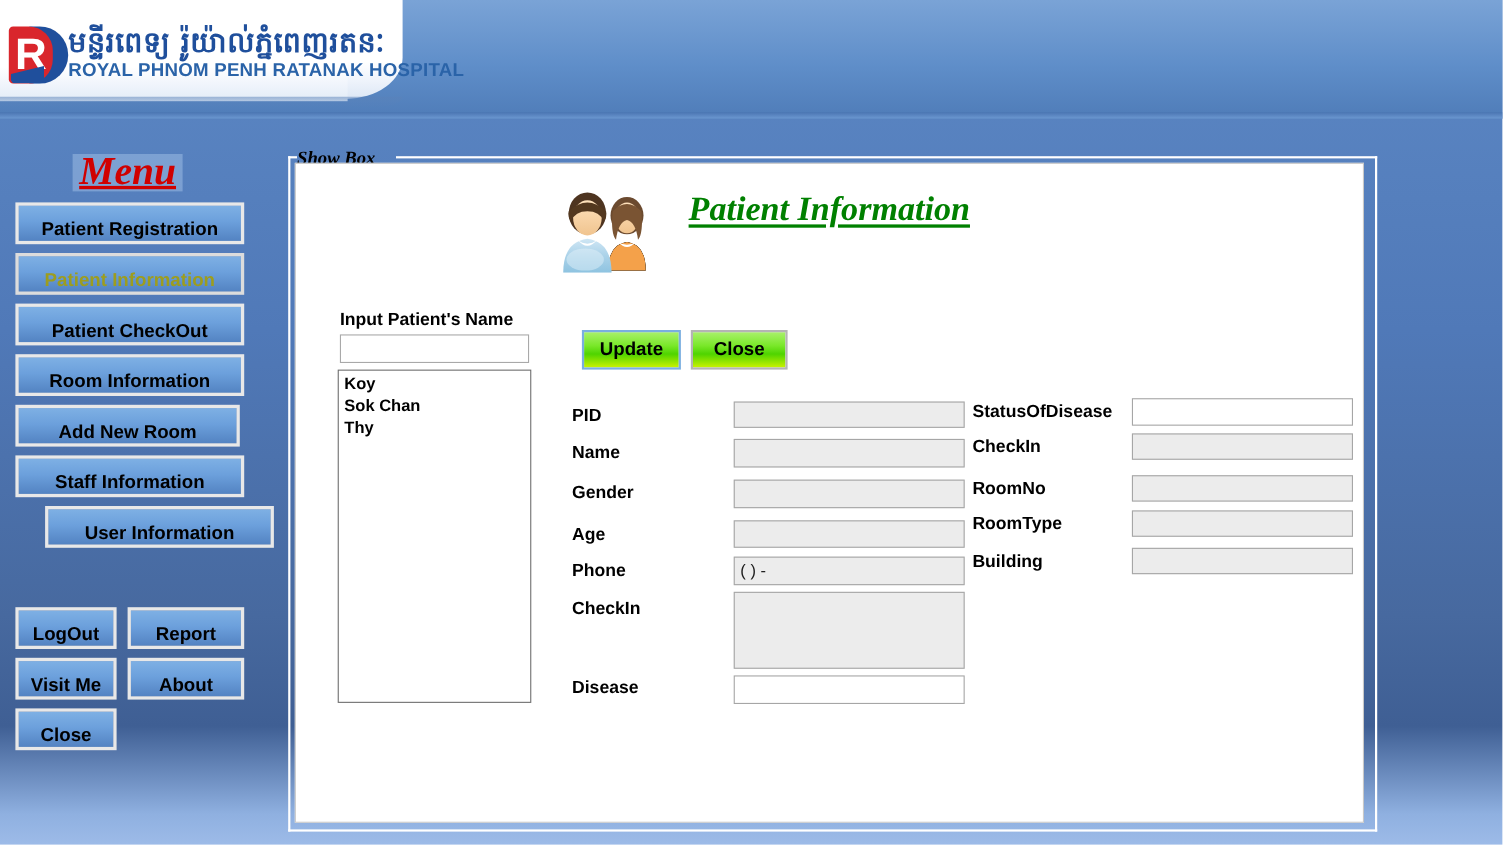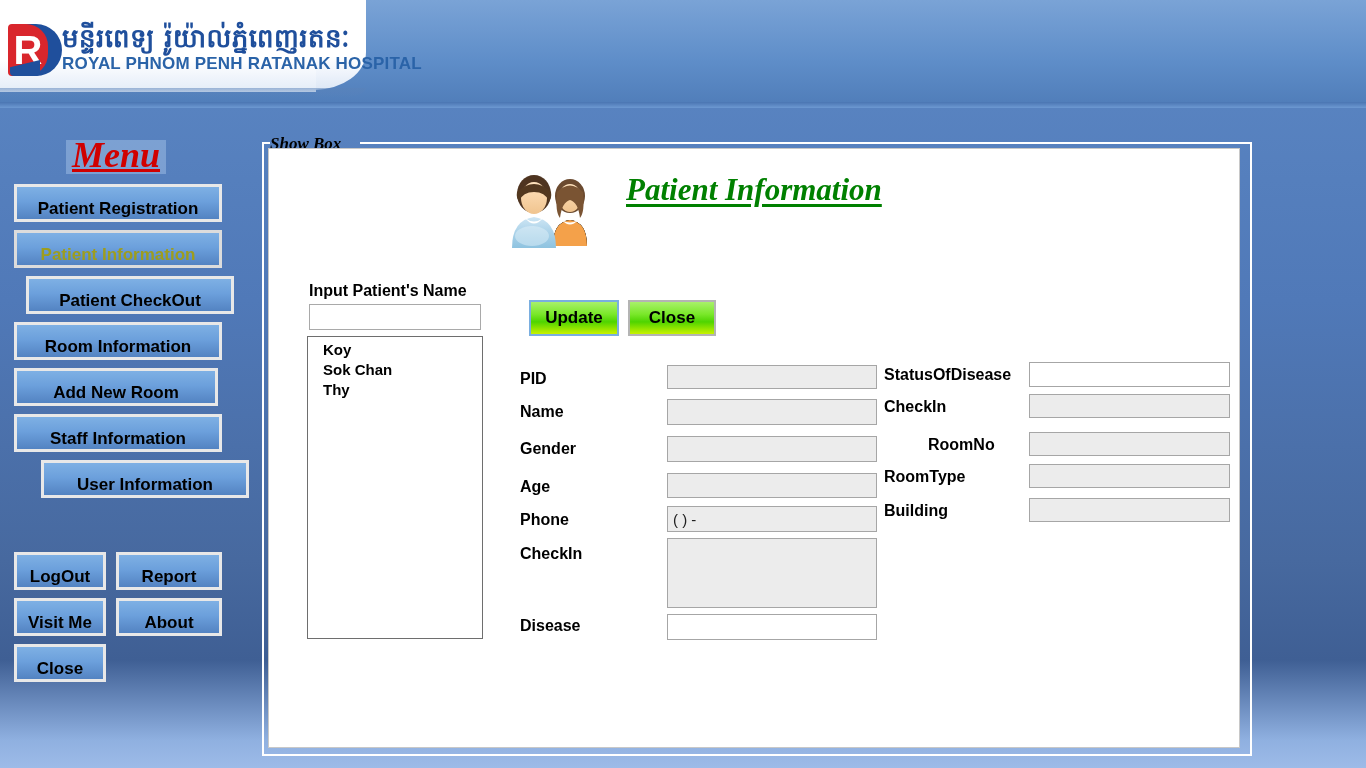--- a/index.html
+++ b/index.html
@@ -195,21 +195,21 @@
     border: 1px solid #a9a9a9;
     font-family: "Liberation Sans", sans-serif;
     font-size: 14px;
     padding: 0 4px;
   }
   #patient-listbox {
     position: absolute; left: 307px; top: 336px;
     width: 176px; height: 303px;
     background: #ffffff;
     border: 1px solid #6e6e6e;
-    padding: 3px 15px;
+    padding: 3px 5px;
     overflow: hidden;
   }
   #patient-listbox .list-item {
     color: #000000;
     font-family: "Liberation Sans", sans-serif;
     font-size: 15px; font-weight: bold;
     line-height: 20px;
     white-space: nowrap;
   }
 
@@ -274,21 +274,21 @@
 
   <div id="sidebar">
     <div id="menu-title">Menu</div>
 
     <div class="menu-btn" style="left:14px; top:76px; width:208px; height:38px;">
       <span>Patient Registration</span>
     </div>
     <div class="menu-btn active" style="left:14px; top:122px; width:208px; height:38px;">
       <span>Patient Information</span>
     </div>
-    <div class="menu-btn" style="left:14px; top:168px; width:208px; height:38px;margin-left:12px;">
+    <div class="menu-btn" style="left:14px; top:168px; width:208px; height:38px;">
       <span>Patient CheckOut</span>
     </div>
     <div class="menu-btn" style="left:14px; top:214px; width:208px; height:38px;">
       <span>Room Information</span>
     </div>
     <div class="menu-btn" style="left:14px; top:260px; width:204px; height:38px;">
       <span>Add New Room</span>
     </div>
     <div class="menu-btn" style="left:14px; top:306px; width:208px; height:38px;">
       <span>Staff Information</span>
@@ -397,21 +397,21 @@
 
   <div class="field-label right" style="left:520px; top:617px; width:120px;">Disease</div>
   <div class="field-input white" style="left:667px; top:614px; width:210px; height:26px;"></div>
 
   <div class="field-label" style="left:884px; top:366px;">StatusOfDisease</div>
   <div class="field-input white" style="left:1029px; top:362px; width:201px; height:25px;"></div>
 
   <div class="field-label" style="left:884px; top:398px;">CheckIn</div>
   <div class="field-input" style="left:1029px; top:394px; width:201px; height:24px;"></div>
 
-  <div class="field-label" style="left:884px; top:436px;margin-left:44px;">RoomNo</div>
+  <div class="field-label" style="left:884px; top:436px;">RoomNo</div>
   <div class="field-input" style="left:1029px; top:432px; width:201px; height:24px;"></div>
 
   <div class="field-label" style="left:884px; top:468px;">RoomType</div>
   <div class="field-input" style="left:1029px; top:464px; width:201px; height:24px;"></div>
 
   <div class="field-label" style="left:884px; top:502px;">Building</div>
   <div class="field-input" style="left:1029px; top:498px; width:201px; height:24px;"></div>
 
 </div>
 

